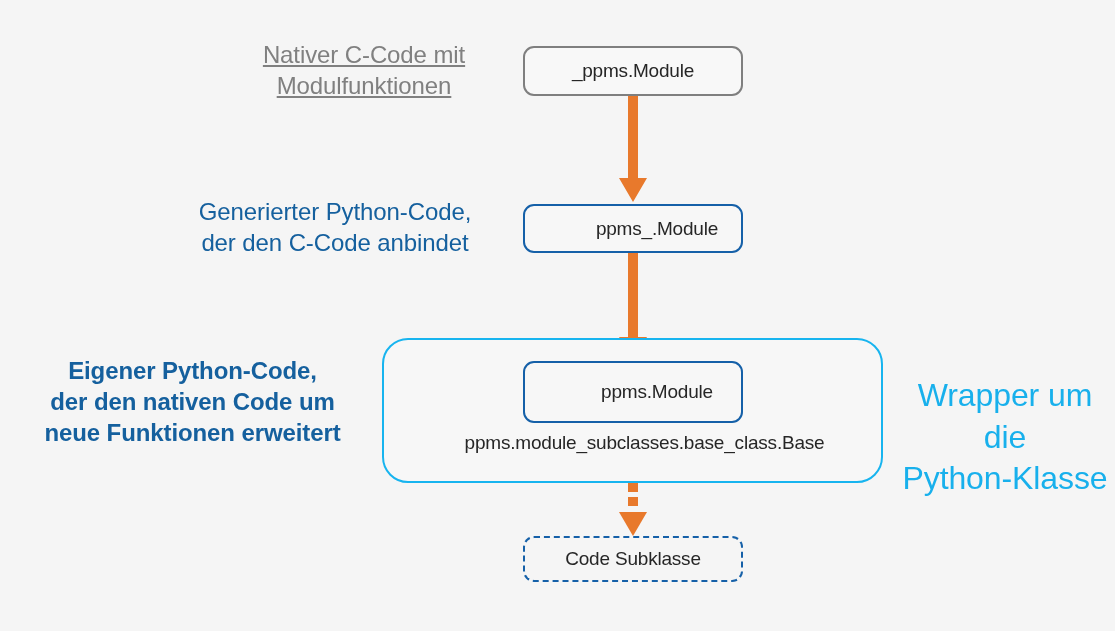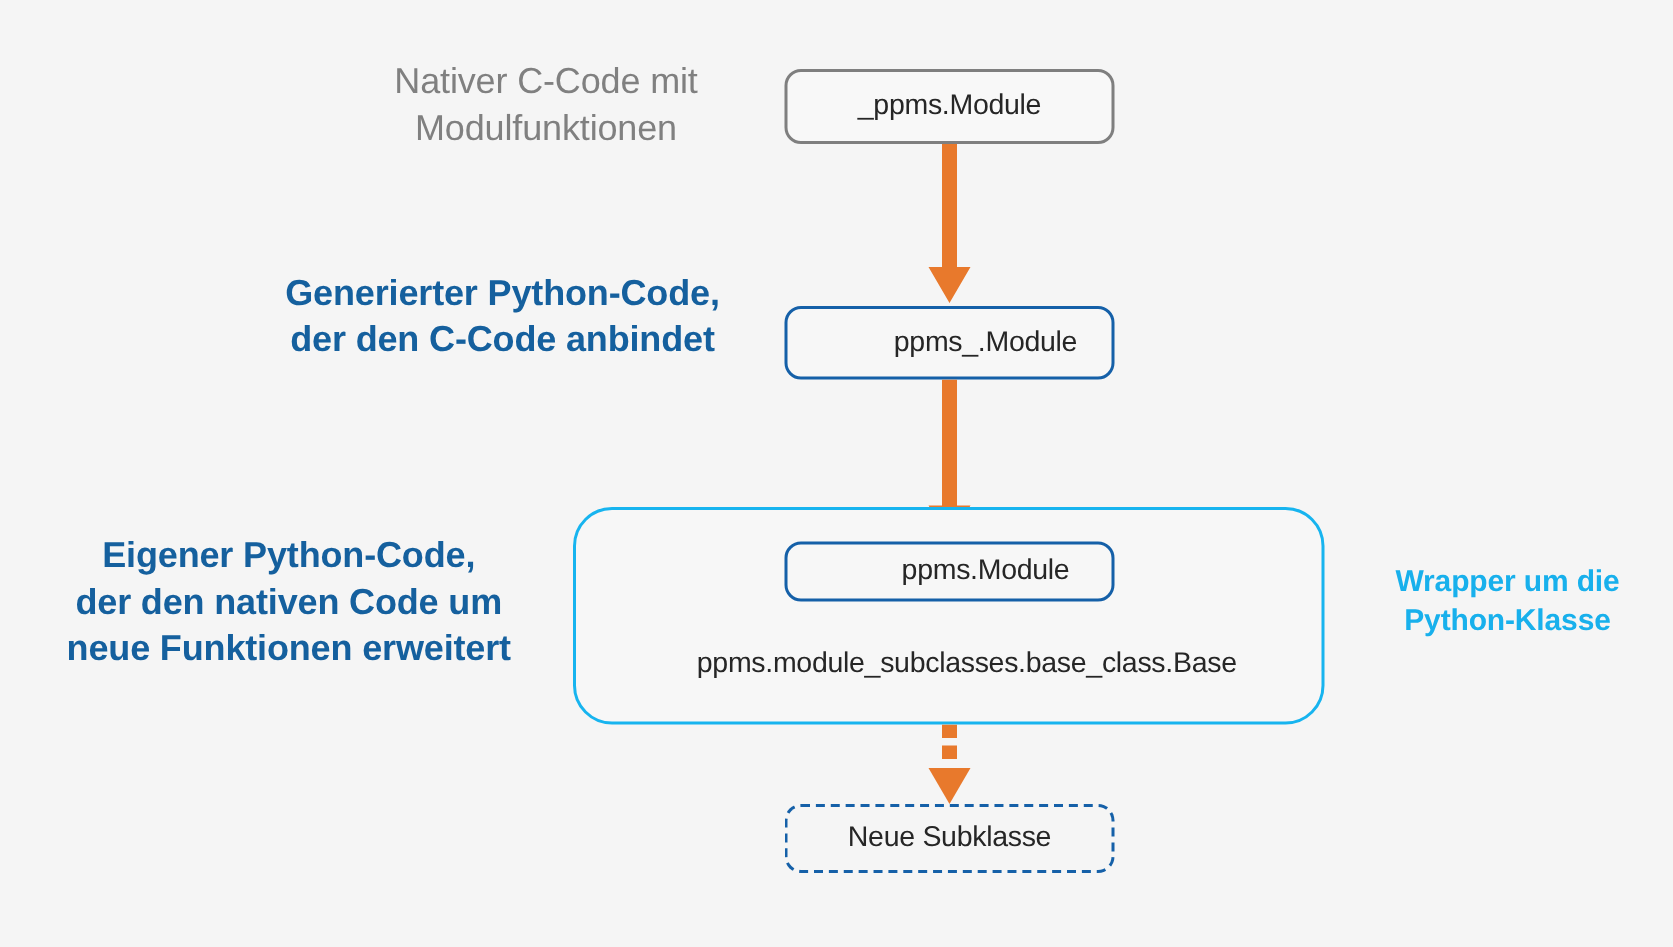--- a/index.html
+++ b/index.html
@@ -79,67 +79,67 @@
   .arrow {
     position: absolute;
   }
   .arrow svg { display: block; }
 </style>
 </head>
 <body>
 
 <div id="stage">
 
-  <div class="label label-gray" style="left:234px; top:39px; width:260px; font-size:24px;">Nativer C-Code mit
+  <div class="label label-gray" style="left:234px; top:39px; width:260px; font-size:24px;text-decoration:underline;">Nativer C-Code mit
 Modulfunktionen</div>
 
   <div class="node node-gray" style="left:523px; top:46px; width:220px; height:50px;">
     <span>_ppms.Module</span>
   </div>
 
   <div class="arrow" style="left:617px; top:96px; width:32px; height:108px;">
     <svg width="32" height="108" viewBox="0 0 32 108">
       <path d="M11,0 L21,0 L21,82 L30,82 L16,106 L2,82 L11,82 Z" fill="#e8792c"></path>
     </svg>
   </div>
 
-  <div class="label label-blue" style="left:170px; top:180px; width:330px; font-size:24px; font-weight:700;">Generierter Python-Code,
+  <div class="label label-blue" style="left:170px; top:196px; width:330px; font-size:24px; font-weight:400;">Generierter Python-Code,
 der den C-Code anbindet</div>
 
   <div class="node node-blue" style="left:523px; top:204px; width:220px; height:49px;">
     <span>ppms_.Module</span>
   </div>
 
   <div class="arrow" style="left:617px; top:253px; width:32px; height:110px;">
     <svg width="32" height="110" viewBox="0 0 32 110">
       <path d="M11,0 L21,0 L21,84 L30,84 L16,108 L2,84 L11,84 Z" fill="#e8792c"></path>
     </svg>
   </div>
 
   <div class="label label-blue" style="left:20px; top:355px; width:345px; font-size:24px; font-weight:600;">Eigener Python-Code,
 der den nativen Code um
 neue Funktionen erweitert</div>
 
   <div class="wrapper-box" style="left:382px; top:338px; width:501px; height:145px;"></div>
 
-  <div class="node node-blue" style="left:523px; top:361px; width:220px; height:40px;">
+  <div class="node node-blue" style="left:523px; top:361px; width:220px; height:62px;">
     <span>ppms.Module</span>
   </div>
 
   <div class="plain-text" style="left:382px; top:432px; width:501px;padding-left:12px;">ppms.module_subclasses.base_class.Base</div>
 
-  <div class="label label-cyan" style="left:896px; top:375px; width:218px; font-size:20px; font-weight:700;text-align:center;">Wrapper um die
+  <div class="label label-cyan" style="left:896px; top:375px; width:218px; font-size:32px; font-weight:400;text-align:center;">Wrapper um die
 Python-Klasse</div>
 
   <div class="arrow" style="left:617px; top:483px; width:32px; height:55px;">
     <svg width="32" height="55" viewBox="0 0 32 55">
       <rect x="11" y="0" width="10" height="9" fill="#e8792c"></rect>
       <rect x="11" y="14" width="10" height="9" fill="#e8792c"></rect>
       <path d="M30,29 L16,53 L2,29 Z" fill="#e8792c"></path>
     </svg>
   </div>
 
 
   <div class="node node-dashed" style="left:523px; top:536px; width:220px; height:46px;">
-    <span>Neue Subklasse</span>
+    <span>Code Subklasse</span>
   </div>
 
 </div>
 
 </body></html>

